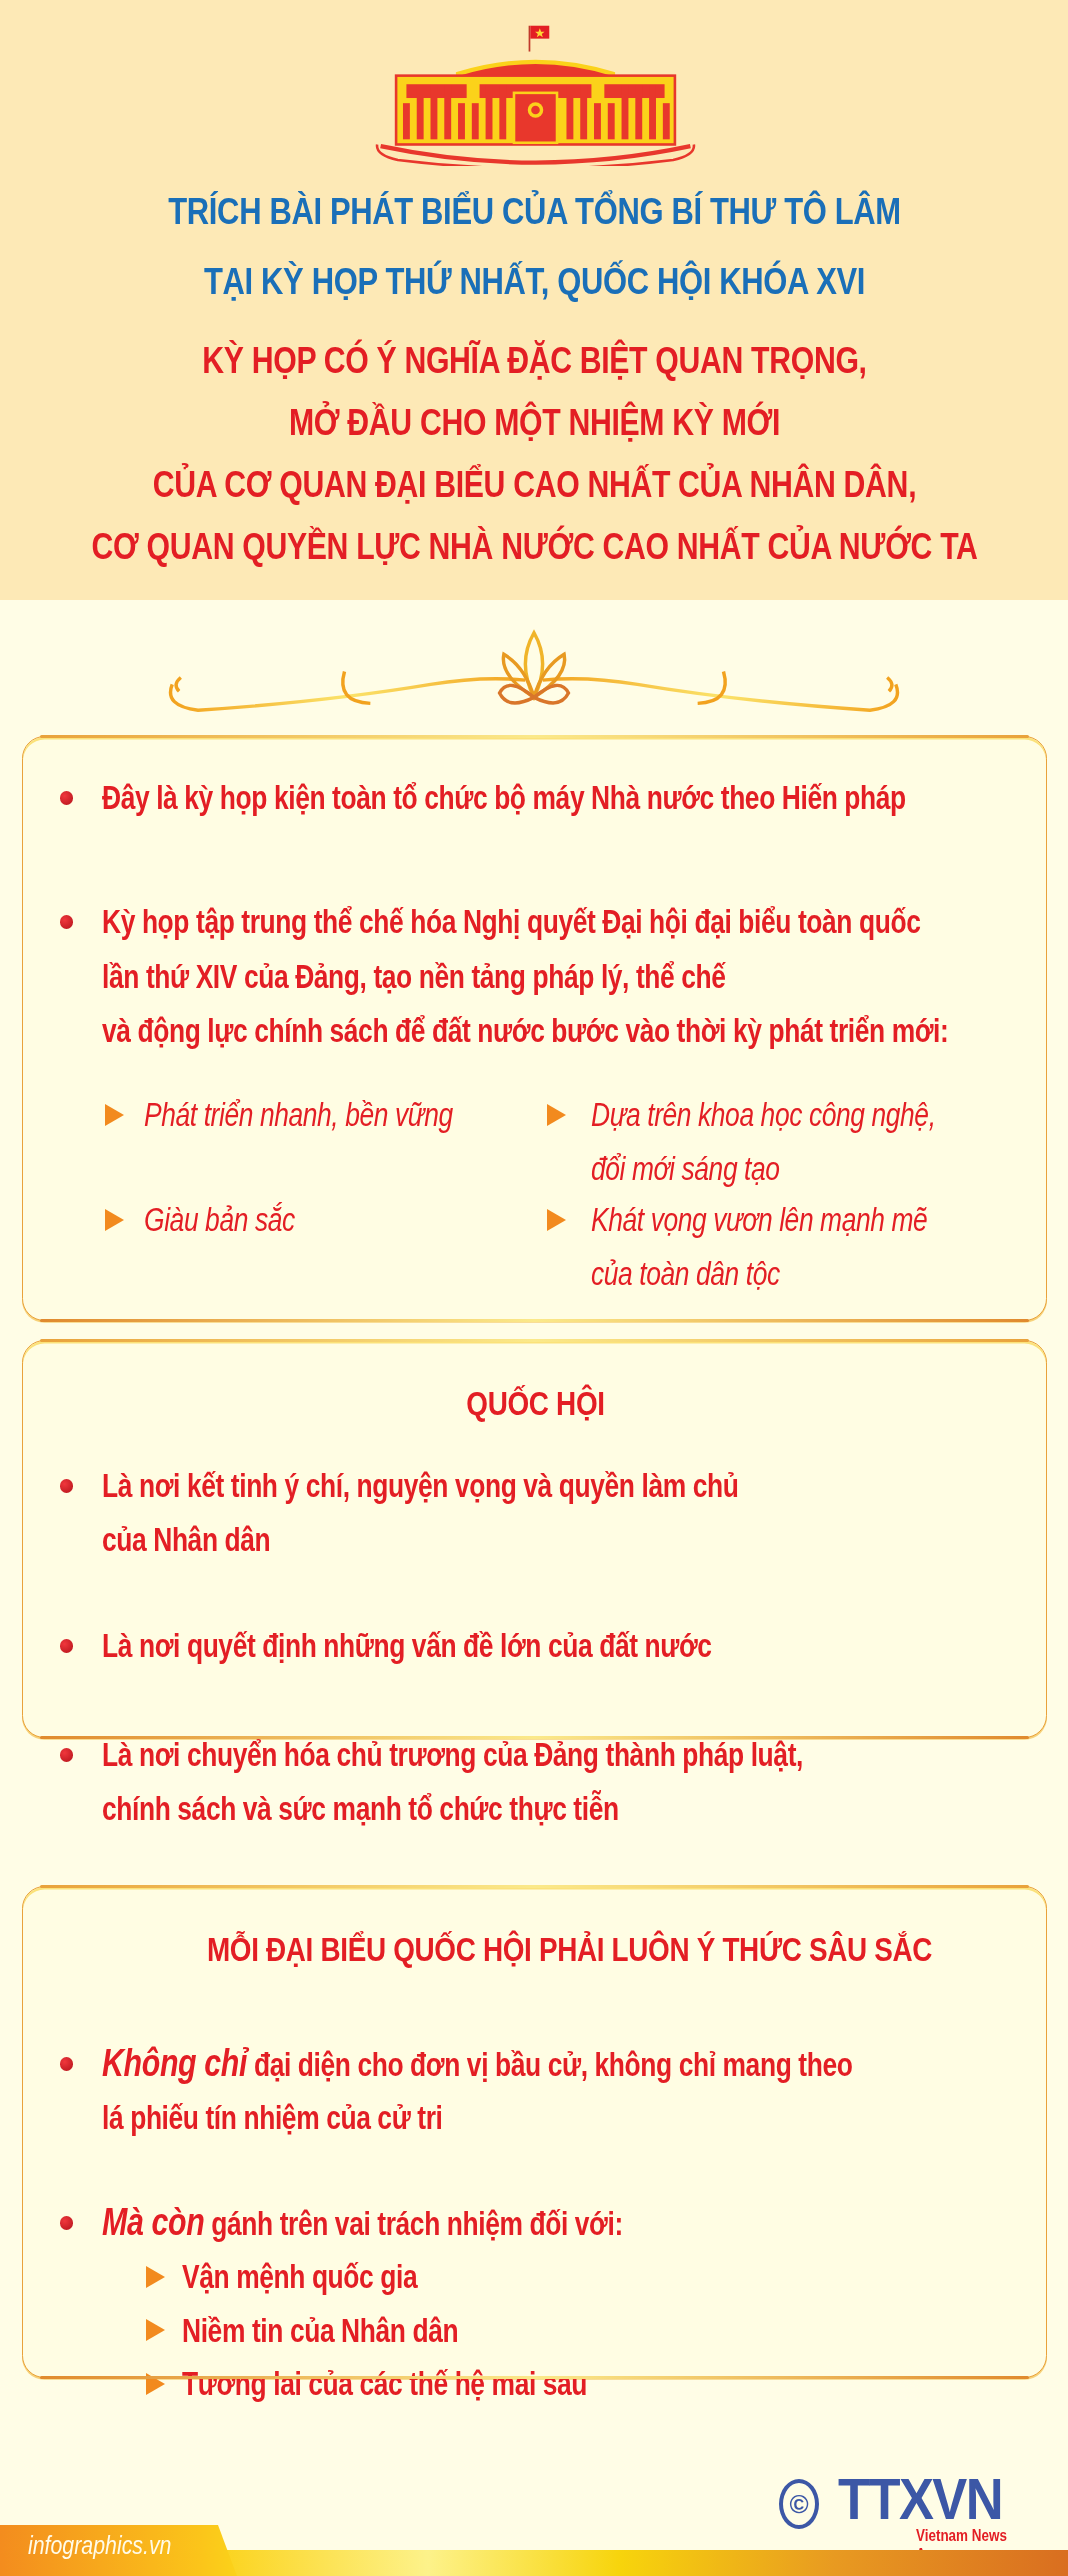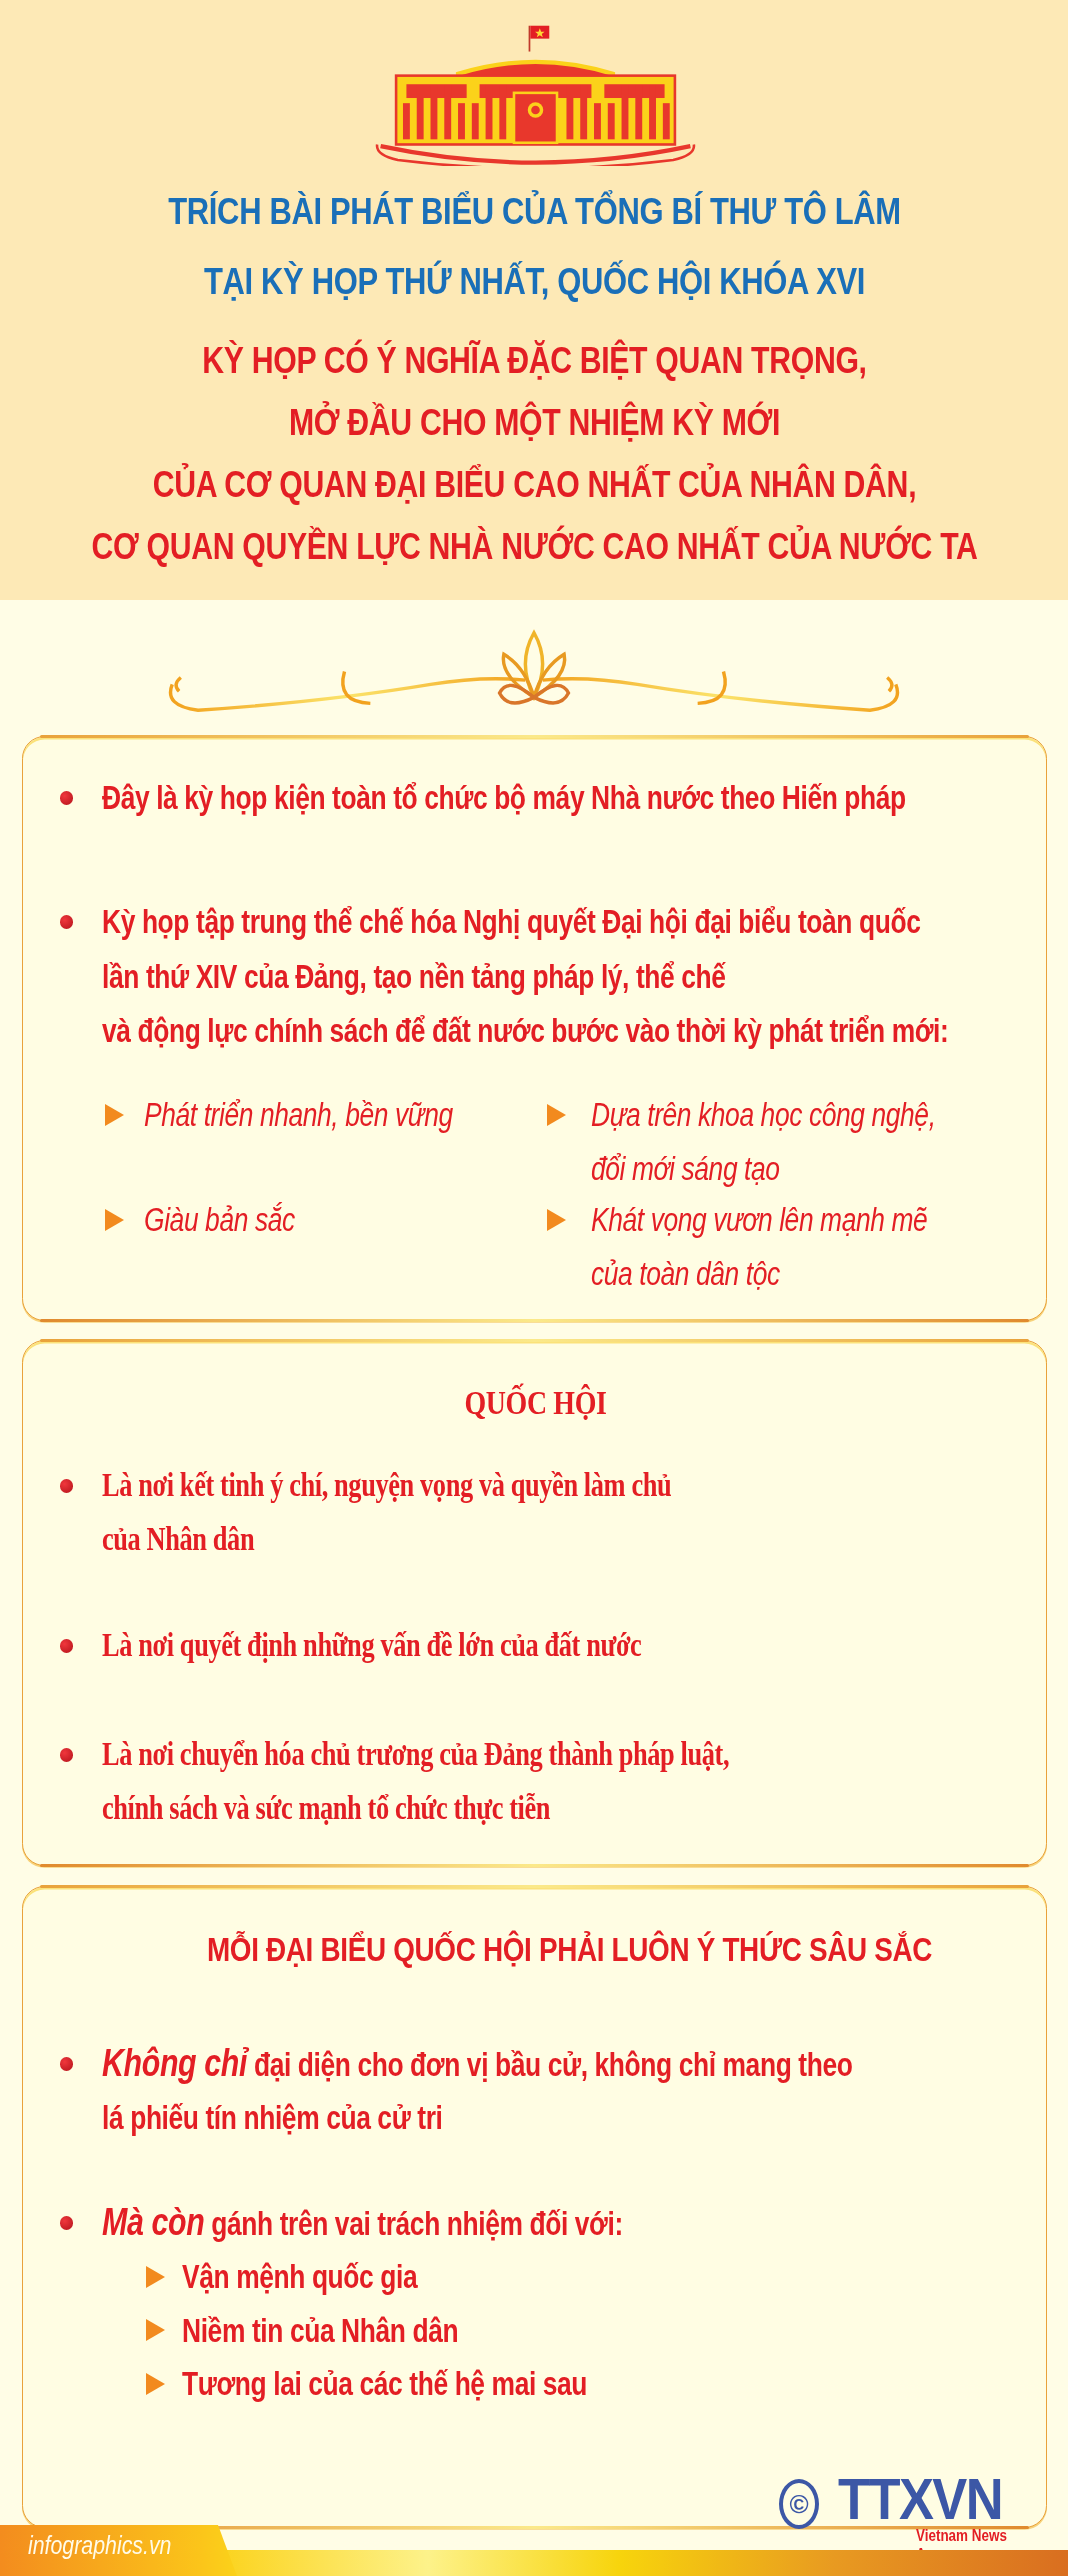--- a/index.html
+++ b/index.html
@@ -194,36 +194,36 @@
   <div class="txt-it" style="left:568px; top:405px;">đổi mới sáng tạo</div>
 
   <div class="arrow" style="left:82px; top:472px;"></div>
   <div class="txt-it" style="left:121px; top:456px;">Giàu bản sắc</div>
 
   <div class="arrow" style="left:524px; top:472px;"></div>
   <div class="txt-it" style="left:568px; top:456px;">Khát vọng vươn lên mạnh mẽ</div>
   <div class="txt-it" style="left:568px; top:510px;">của toàn dân tộc</div>
 </div>
 
-<div class="box" style="top:1340px; height:526px;font-family:Liberation Serif, serif;">
+<div class="box" style="top:1340px; height:398px;">
   <div class="box-heading" style="top:43px;">QUỐC HỘI</div>
 
   <div class="bullet" style="left:37px; top:138px;"></div>
   <div class="txt" style="left:79px; top:118px;"> Là nơi kết tinh ý chí, nguyện vọng và quyền làm chủ</div>
   <div class="txt" style="left:79px; top:172px;">của Nhân dân</div>
 
   <div class="bullet" style="left:37px; top:298px;"></div>
   <div class="txt" style="left:79px; top:278px;">Là nơi quyết định những vấn đề lớn của đất nước</div>
 
   <div class="bullet" style="left:37px; top:407px;"></div>
   <div class="txt" style="left:79px; top:387px;">Là nơi chuyển hóa chủ trương của Đảng thành pháp luật,</div>
   <div class="txt" style="left:79px; top:441px;">chính sách và sức mạnh tổ chức thực tiễn</div>
 </div>
 
-<div class="box" style="top:1886px; height:642px;">
+<div class="box" style="top:1886px; height:492px;">
   <div class="box-heading" style="top:43px; left:34px;">MỖI ĐẠI BIỂU QUỐC HỘI PHẢI LUÔN Ý THỨC SÂU SẮC</div>
 
   <div class="bullet" style="left:37px; top:170px;"></div>
   <div class="txt" style="left:79px; top:150px;"><span class="em">Không chỉ</span><span> đại diện cho đơn vị bầu cử, không chỉ mang theo</span></div>
   <div class="txt" style="left:79px; top:204px;">lá phiếu tín nhiệm của cử tri</div>
 
   <div class="bullet" style="left:37px; top:329px;"></div>
   <div class="txt" style="left:79px; top:309px;"><span class="em">Mà còn</span><span> gánh trên vai trách nhiệm đối với:</span></div>
 
   <div class="arrow" style="left:123px; top:379px;"></div>

